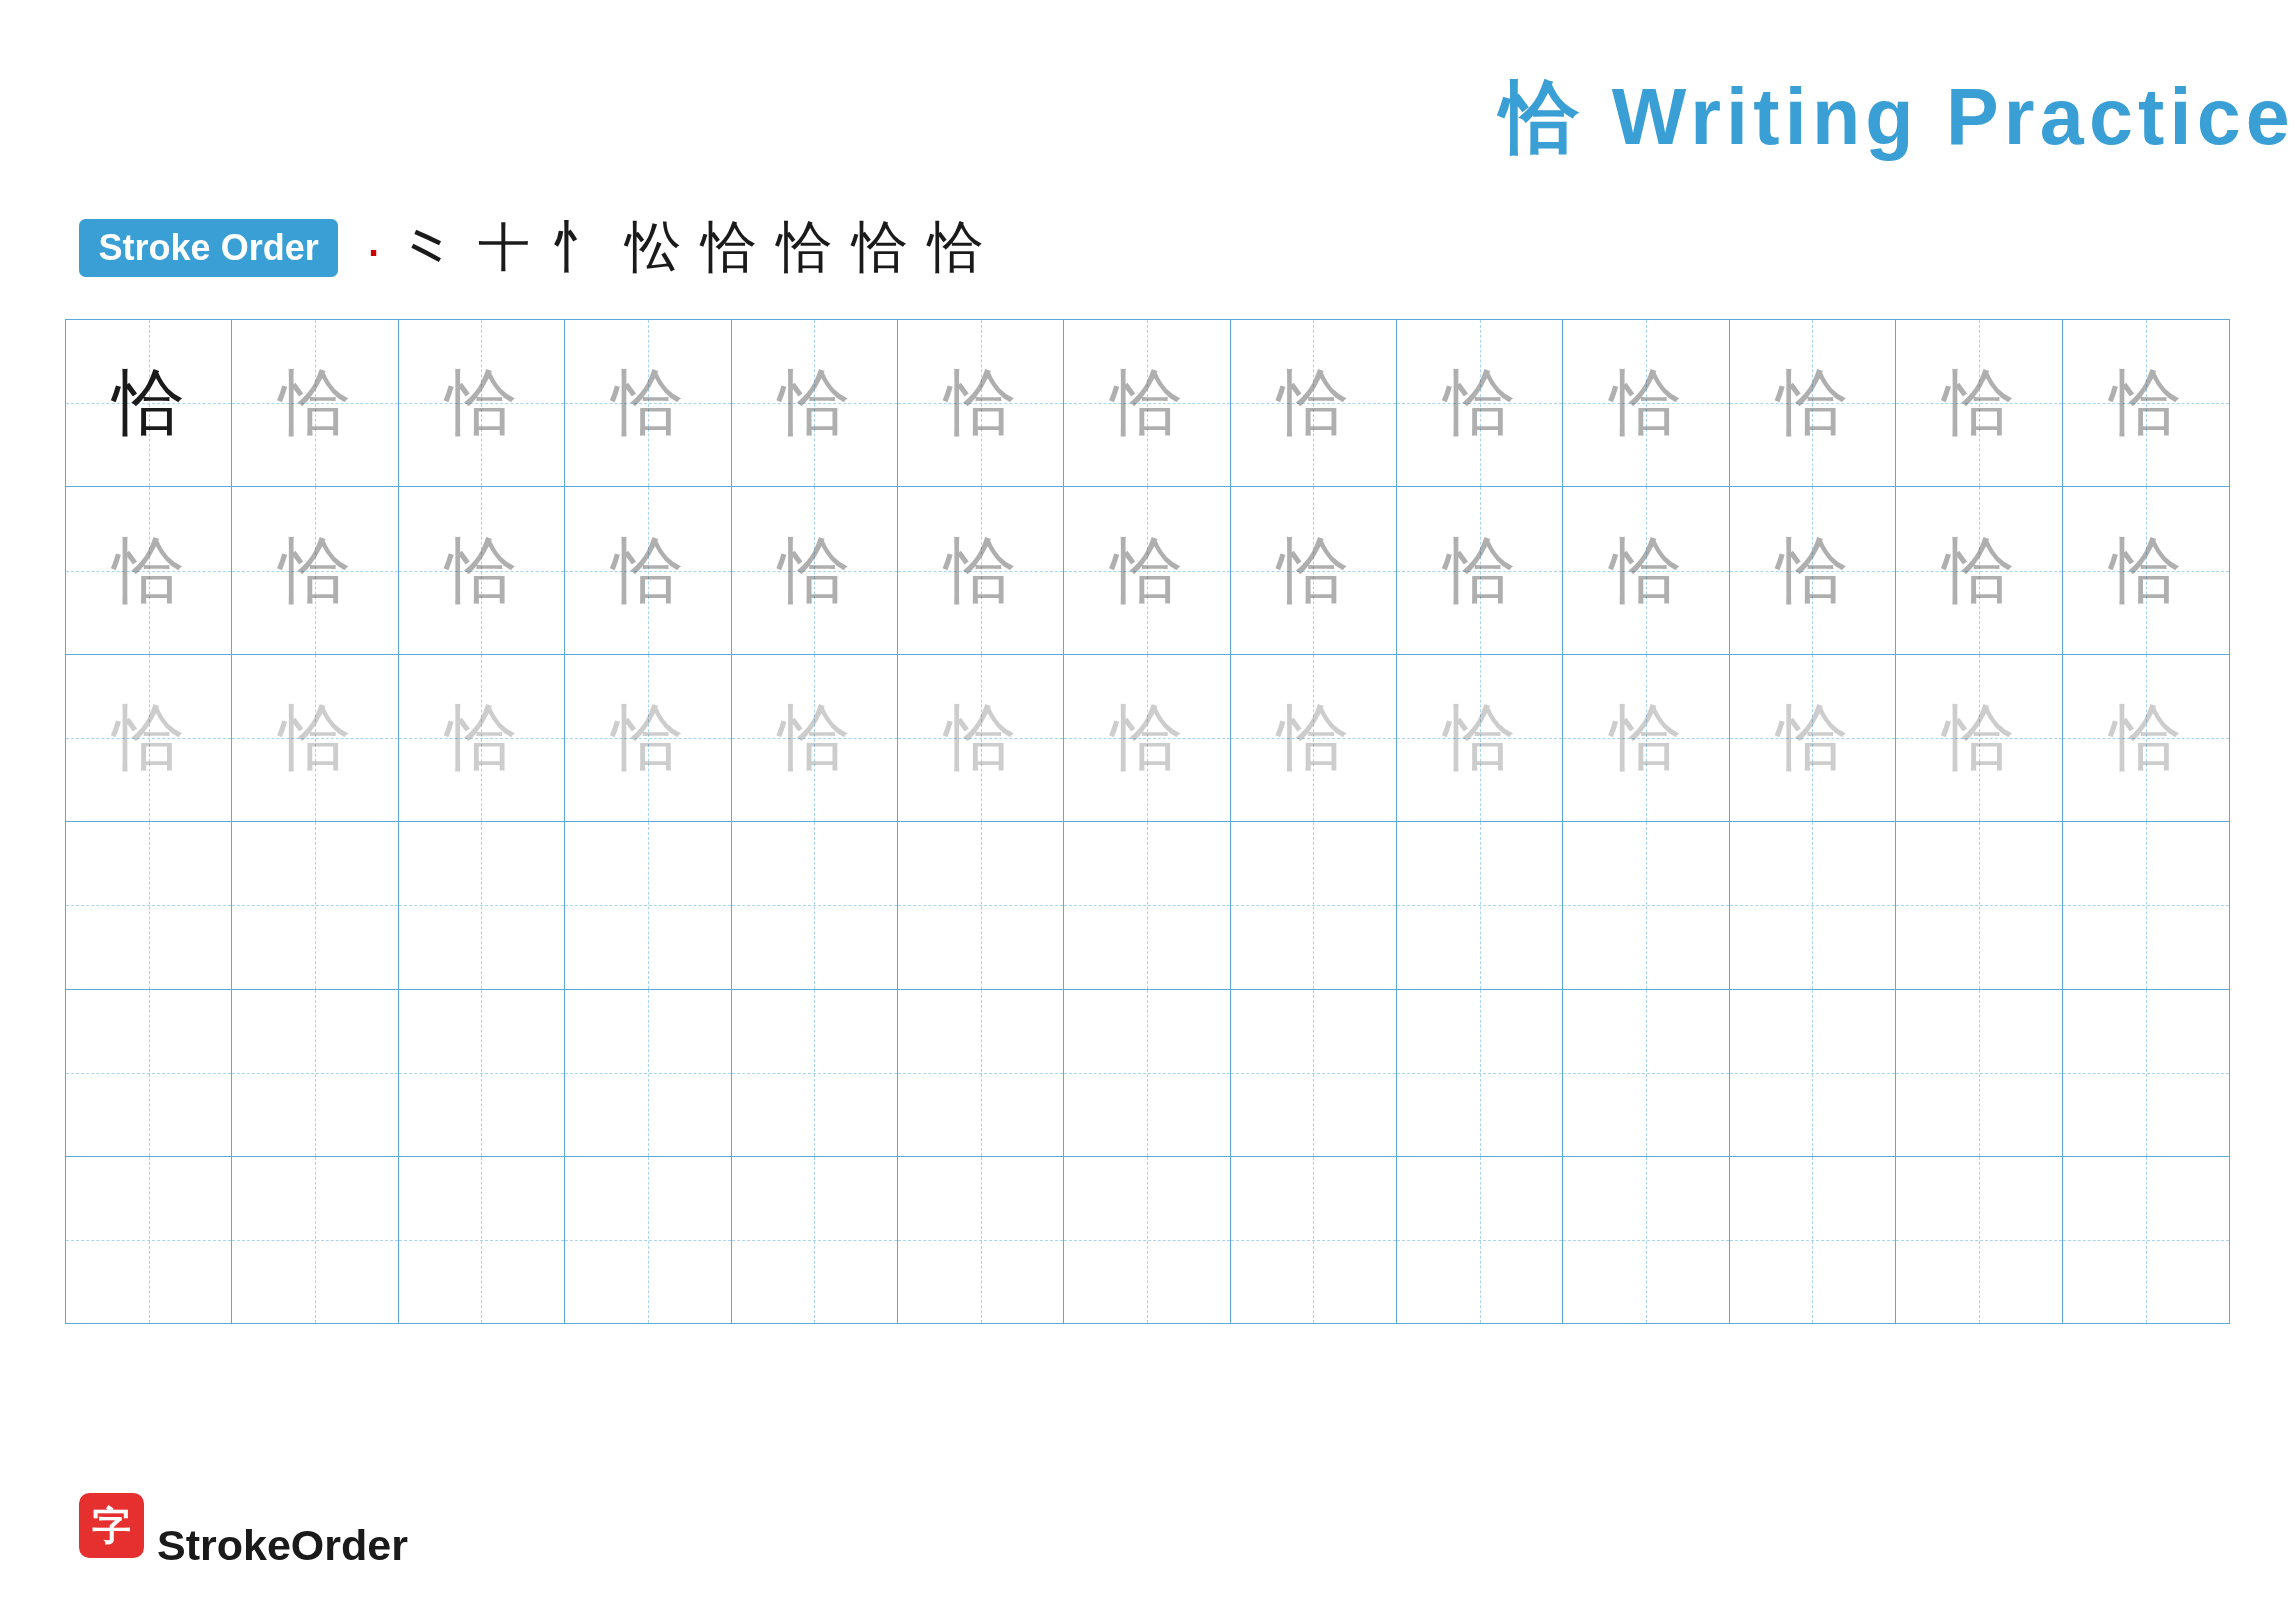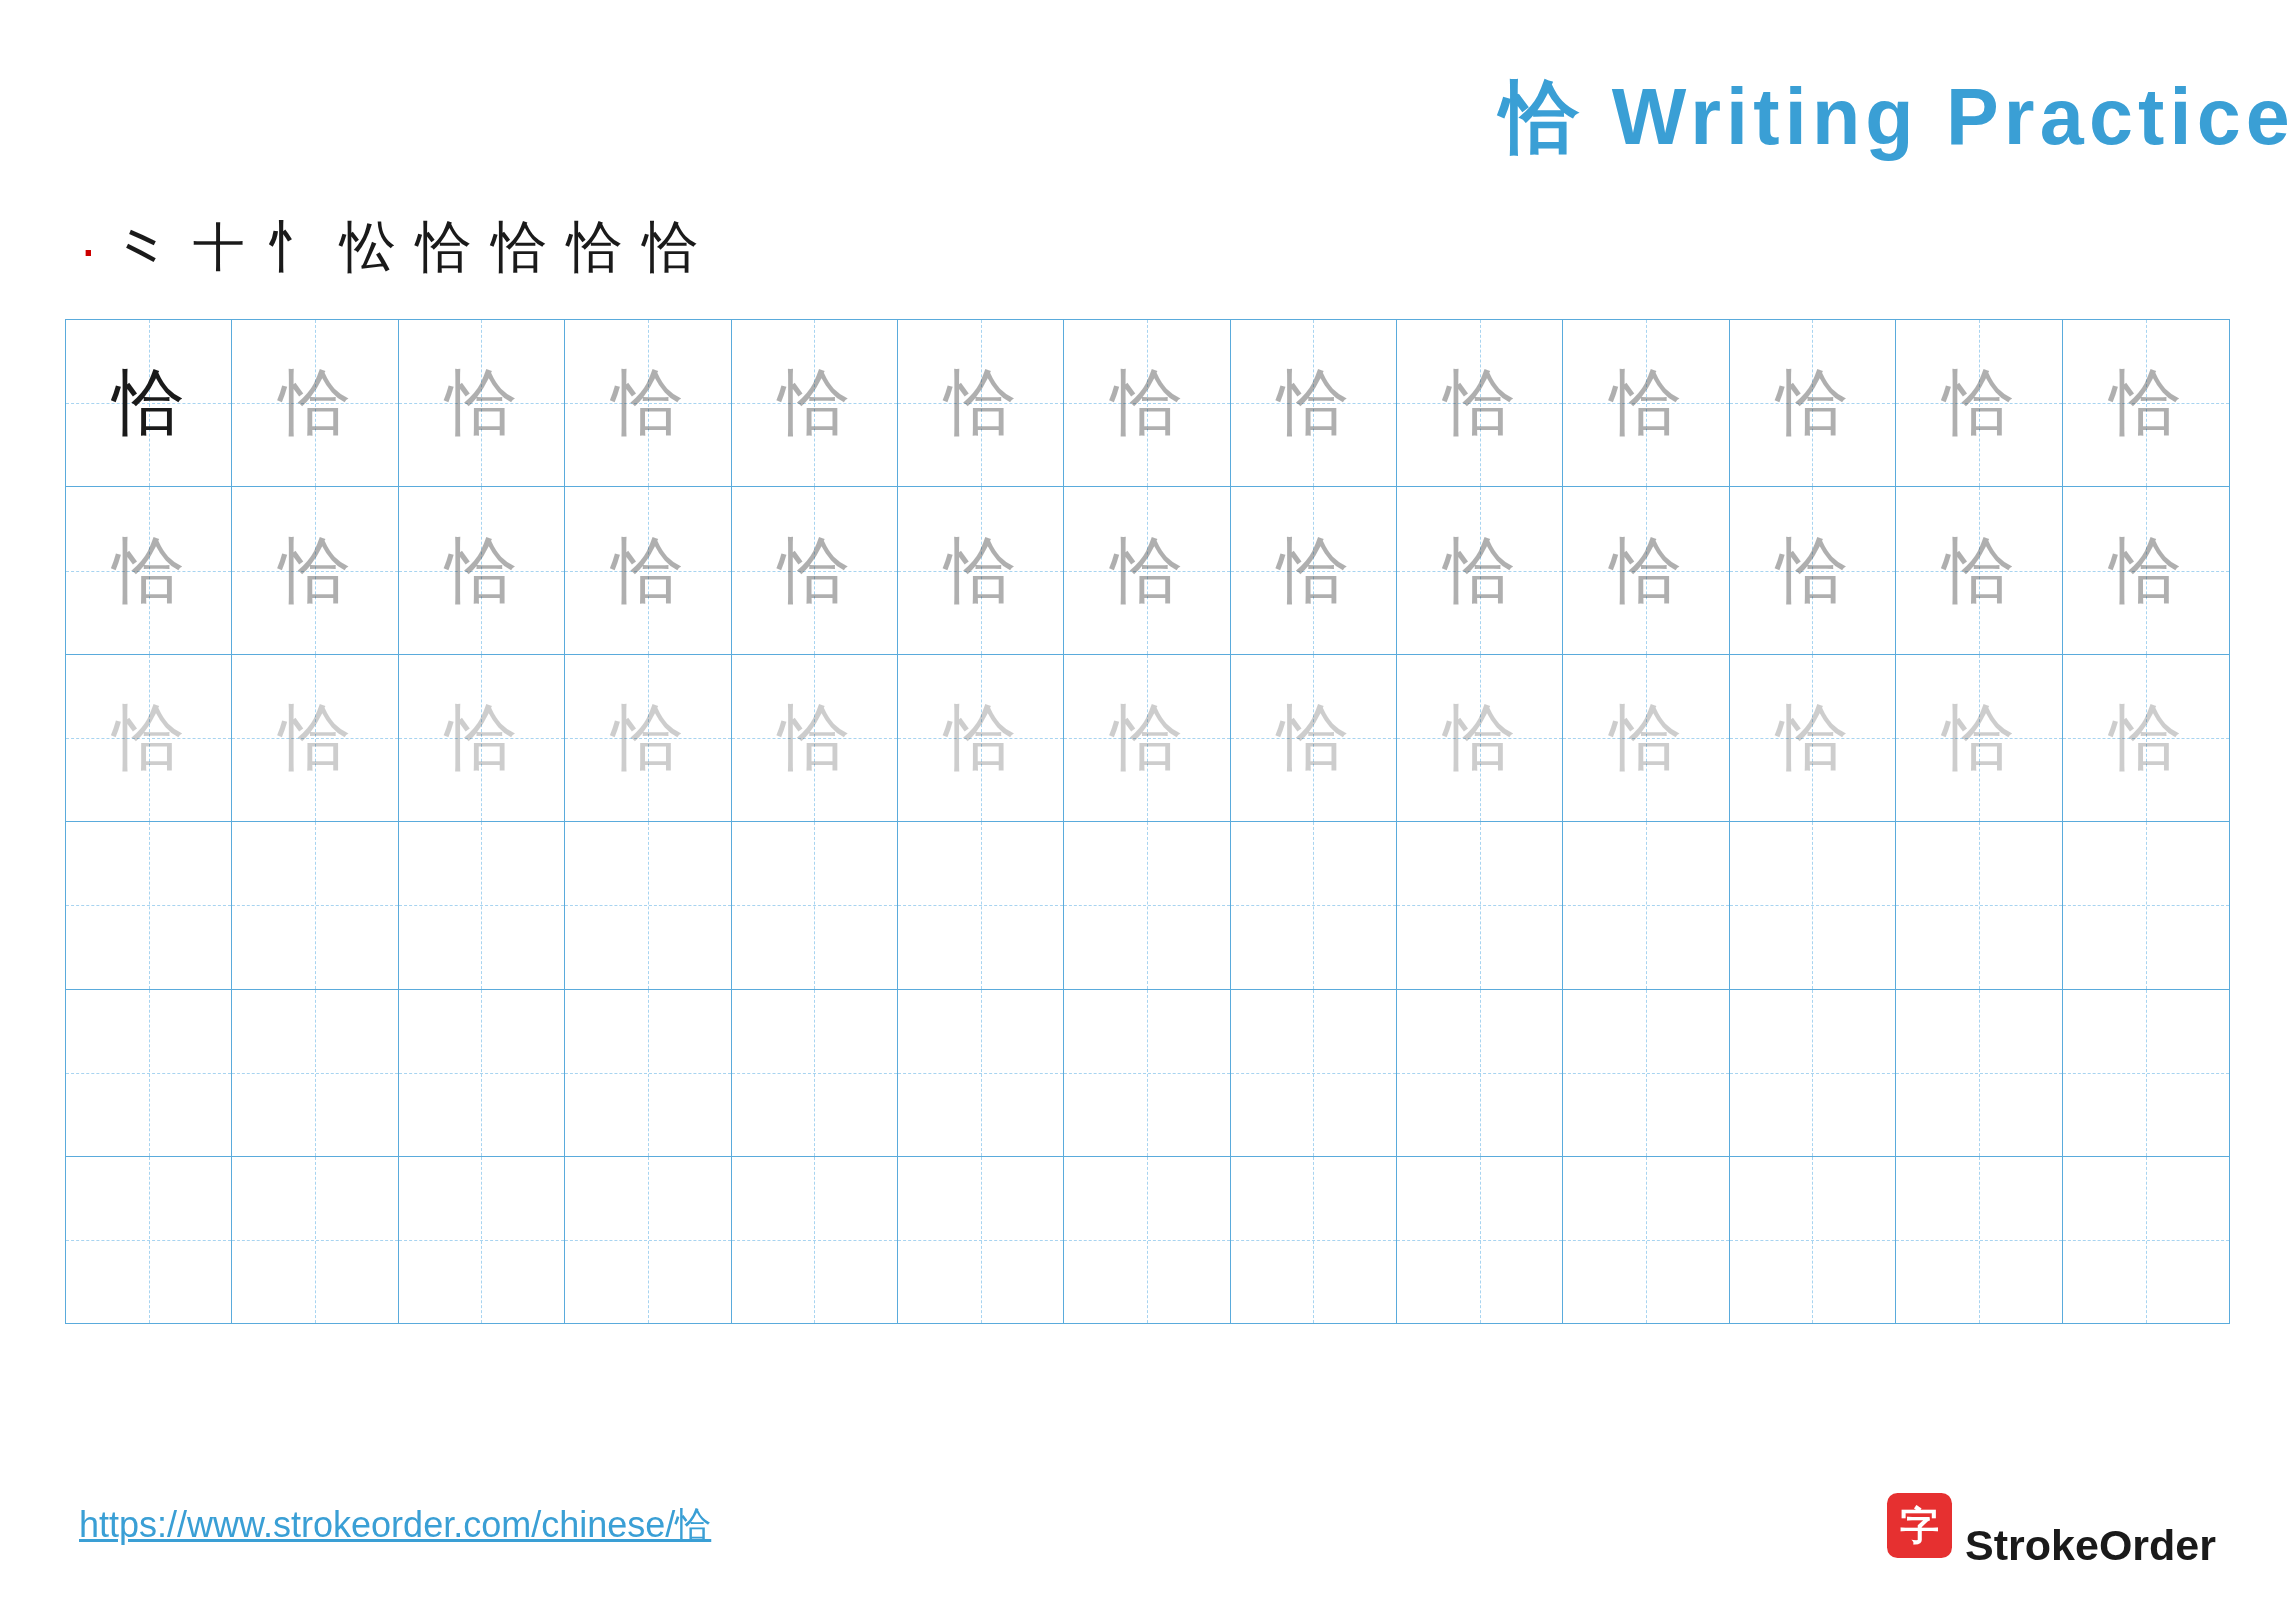--- a/index.html
+++ b/index.html
@@ -172,20 +172,21 @@
       color: #1a1a1a;
       margin-top: 40px;
     }
   </style>
 </head>
 <body>
 
 <h1 class="page-title">恰 Writing Practice</h1>
 
 <div class="stroke-order-row">
+  <div class="stroke-order-badge">Stroke Order</div>
   <div class="stroke-sequence">
     <span class="stroke-seq-item red">·</span>
     <span class="stroke-seq-item">⺀</span>
     <span class="stroke-seq-item" style="font-family:'SimSun','STSong',serif; font-size:52px;">⼗</span>
     <span class="stroke-seq-item" style="font-family:'SimSun','STSong',serif;">忄</span>
     <span class="stroke-seq-item" style="font-family:'SimSun','STSong',serif;">忪</span>
     <span class="stroke-seq-item" style="font-family:'SimSun','STSong',serif;">恰</span>
     <span class="stroke-seq-item" style="font-family:'SimSun','STSong',serif;">恰</span>
     <span class="stroke-seq-item" style="font-family:'SimSun','STSong',serif;">恰</span>
     <span class="stroke-seq-item" style="font-family:'SimSun','STSong',serif;">恰</span>
@@ -364,19 +365,18 @@
     <div class="grid-cell"></div>
     <div class="grid-cell"></div>
     <div class="grid-cell"></div>
     <div class="grid-cell"></div>
     <div class="grid-cell"></div>
   </div>
 
 </div>
 
 <div class="footer">
-  <a class="footer-url" href="#">https://www.strokeorder.com/chinese/恰</a>
   <div class="footer-logo">
     <div class="footer-logo-icon">字</div>
     <span class="footer-logo-text">StrokeOrder</span>
   </div>
 </div>
 
 
 </body></html>

